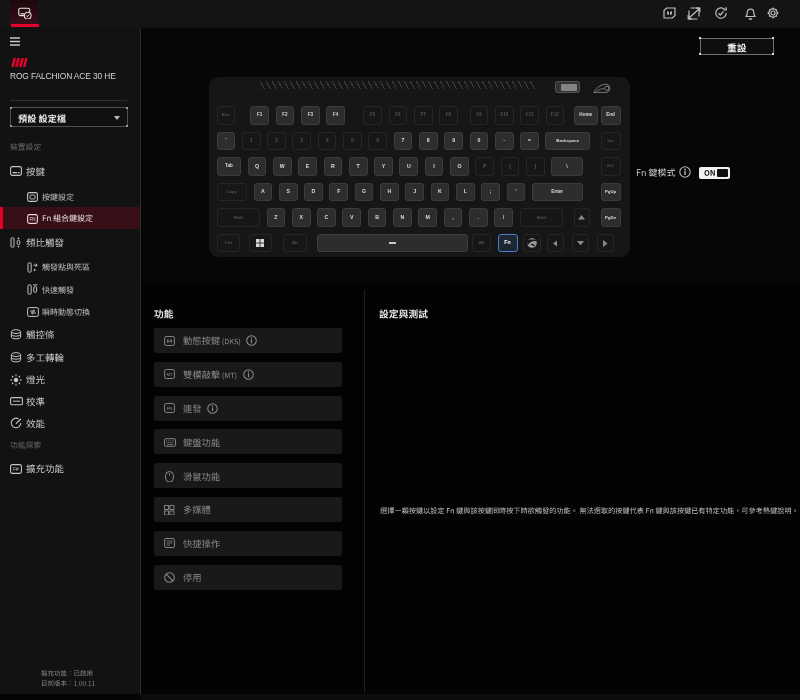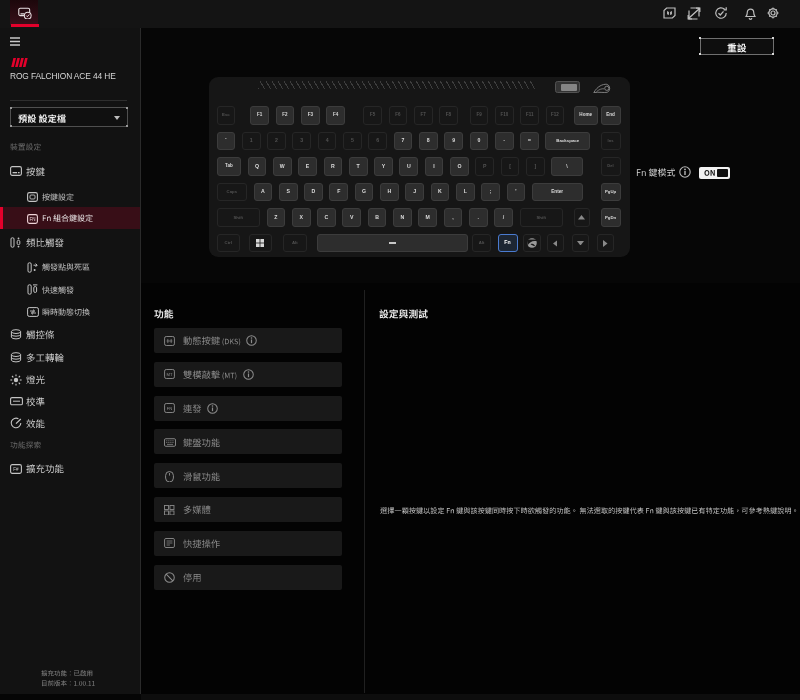--- a/index.html
+++ b/index.html
@@ -37,21 +37,21 @@
 </svg>
 <svg style="position:absolute;left:10px;top:37px" width="10" height="9" viewBox="0 0 10 9">
 <path d="M0 1 h10 M0 4.5 h10 M0 8 h10" stroke="#c8c8c8" stroke-width="1.3"></path>
   </svg>
 <svg style="position:absolute;left:10px;top:58px" width="20" height="10" viewBox="0 0 20 10">
     <path d="M3.4 0 h2.6 l-2.2 9 h-2.6 Z" fill="#e4002b"></path>
     <path d="M7.3 0 h2.6 l-2.2 9 h-2.6 Z" fill="#e4002b"></path>
     <path d="M11.2 0 h2.6 l-2.2 9 h-2.6 Z" fill="#e4002b"></path>
     <path d="M15.1 0 h2.6 l-2.2 9 h-2.6 Z" fill="#e4002b"></path>
   </svg>
-<div style="position:absolute;left:10px;top:71px;font-size:8.4px;color:#d6d6d6;letter-spacing:-0.1px;white-space:nowrap">ROG FALCHION ACE 44 HE</div>
+<div style="position:absolute;left:10px;top:71px;font-size:8.4px;color:#d6d6d6;letter-spacing:-0.1px;white-space:nowrap">ROG FALCHION ACE 30 HE</div>
 <div style="position:absolute;left:10px;top:100px;width:117px;height:1px;background:#2e2e2e;"></div>
 <div style="position:absolute;left:10px;top:107px;width:118px;height:20px;border:1px solid #4f4f4f;background:#101010;"></div>
 <div style="position:absolute;left:10px;top:107px;width:2px;height:2px;background:#9a9a9a;"></div>
 <div style="position:absolute;left:126px;top:107px;width:2px;height:2px;background:#9a9a9a;"></div>
 <div style="position:absolute;left:10px;top:125px;width:2px;height:2px;background:#9a9a9a;"></div>
 <div style="position:absolute;left:126px;top:125px;width:2px;height:2px;background:#9a9a9a;"></div>
 <svg style="position:absolute;left:17.5px;top:113.8px;overflow:visible;" width="48.1" height="11.0" viewBox="0 -8.10 48.1 11.04">
     <path fill="#f2f2f2" d="M5.4 -3.8H7.5V-3.2H5.4ZM5.4 -2.4H7.5V-1.8H5.4ZM5.4 -5.1H7.5V-4.5H5.4ZM5.3 -1C4.9 -0.6 4.1 -0.1 3.4 0.1C3.6 0.3 4 0.6 4.1 0.9C4.8 0.6 5.7 0.1 6.2 -0.4ZM6.7 -0.4C7.2 0 7.9 0.5 8.2 0.8L9.1 0.2C8.7 -0.1 8 -0.6 7.5 -1ZM4.4 -5.9V-1H8.6V-5.9H6.9L7.1 -6.5H8.8V-7.5H4.1V-7L3.5 -7.5L3.3 -7.4H0.5V-6.5H2.6C2.4 -6.2 2.2 -5.9 2 -5.7C1.7 -5.9 1.4 -6 1.2 -6.2L0.6 -5.4C1.1 -5.2 1.7 -4.8 2.2 -4.5H0.2V-3.5H1.6V-0.4C1.6 -0.3 1.6 -0.2 1.4 -0.2C1.3 -0.2 0.9 -0.2 0.5 -0.2C0.6 0 0.8 0.5 0.8 0.8C1.4 0.8 1.9 0.8 2.2 0.6C2.6 0.5 2.7 0.2 2.7 -0.4V-3.5H3.2C3.1 -3.1 3 -2.6 2.9 -2.3L3.7 -2.2C3.9 -2.7 4.2 -3.6 4.4 -4.3L3.7 -4.5L3.6 -4.5H3.1L3.4 -4.8C3.2 -4.9 3 -5.1 2.8 -5.2C3.3 -5.7 3.8 -6.3 4.1 -6.9V-6.5H5.9L5.8 -5.9Z M9.9 -3.8V-2.9H12.8V-3.8ZM13.8 -7.5V-6.5C13.8 -5.9 13.7 -5.3 12.8 -4.8V-5H9.9V-4.2H12.8V-4.6C13 -4.5 13.3 -4.1 13.4 -3.9C14.5 -4.6 14.8 -5.6 14.8 -6.5H15.9V-5.5C15.9 -4.6 16.1 -4.2 16.9 -4.2C17.1 -4.2 17.3 -4.2 17.4 -4.2C17.6 -4.2 17.8 -4.2 17.9 -4.3C17.9 -4.5 17.9 -4.9 17.9 -5.2C17.7 -5.2 17.5 -5.1 17.4 -5.1C17.3 -5.1 17.1 -5.1 17 -5.1C16.9 -5.1 16.9 -5.2 16.9 -5.5V-7.5ZM10.5 -7.5C10.7 -7.1 10.9 -6.6 11.1 -6.3H9.5V-5.4H13.2V-6.3H11.4L12 -6.6C11.9 -7 11.6 -7.5 11.3 -7.9ZM13 -3.8V-2.8H13.9L13.3 -2.6C13.6 -1.9 14 -1.3 14.5 -0.9C14 -0.6 13.4 -0.3 12.8 -0.2V-2.5H10V0.7H10.9V0.3H12.8V0C12.9 0.2 13.1 0.6 13.2 0.8C14 0.6 14.7 0.3 15.4 -0.1C16 0.3 16.7 0.6 17.5 0.8C17.6 0.5 17.9 0 18.2 -0.2C17.5 -0.4 16.8 -0.6 16.3 -0.9C16.9 -1.6 17.4 -2.4 17.7 -3.6L17 -3.9L16.9 -3.8ZM10.9 -1.6H11.8V-0.6H10.9ZM16.3 -2.8C16.1 -2.3 15.8 -1.8 15.4 -1.5C14.9 -1.9 14.5 -2.3 14.3 -2.8Z M21.2 -3.8V-2.9H24.1V-3.8ZM25.1 -7.5V-6.5C25.1 -5.9 25 -5.3 24.1 -4.8V-5H21.2V-4.2H24.1V-4.6C24.3 -4.5 24.5 -4.1 24.7 -3.9C25.8 -4.6 26.1 -5.6 26.1 -6.5H27.2V-5.5C27.2 -4.6 27.4 -4.2 28.2 -4.2C28.3 -4.2 28.6 -4.2 28.7 -4.2C28.9 -4.2 29.1 -4.2 29.2 -4.3C29.2 -4.5 29.2 -4.9 29.1 -5.2C29 -5.2 28.8 -5.1 28.7 -5.1C28.6 -5.1 28.4 -5.1 28.3 -5.1C28.2 -5.1 28.2 -5.2 28.2 -5.5V-7.5ZM21.8 -7.5C22 -7.1 22.2 -6.6 22.4 -6.3H20.8V-5.4H24.5V-6.3H22.7L23.3 -6.6C23.2 -7 22.9 -7.5 22.6 -7.9ZM24.3 -3.8V-2.8H25.2L24.6 -2.6C24.9 -1.9 25.3 -1.3 25.8 -0.9C25.3 -0.6 24.7 -0.3 24.1 -0.2V-2.5H21.2V0.7H22.2V0.3H24.1V0C24.2 0.2 24.4 0.6 24.5 0.8C25.3 0.6 26 0.3 26.6 -0.1C27.3 0.3 28 0.6 28.8 0.8C28.9 0.5 29.2 0 29.5 -0.2C28.8 -0.4 28.1 -0.6 27.6 -0.9C28.2 -1.6 28.7 -2.4 29 -3.6L28.3 -3.9L28.2 -3.8ZM22.2 -1.6H23.1V-0.6H22.2ZM27.6 -2.8C27.4 -2.3 27 -1.8 26.6 -1.5C26.2 -1.9 25.8 -2.3 25.5 -2.8Z M31.5 -3.5C31.4 -1.9 30.9 -0.6 29.9 0.1C30.2 0.3 30.6 0.6 30.8 0.8C31.4 0.4 31.8 -0.2 32.1 -0.9C32.9 0.4 34.2 0.7 35.9 0.7H38.2C38.3 0.4 38.4 -0.2 38.6 -0.4C38 -0.4 36.4 -0.4 35.9 -0.4C35.6 -0.4 35.2 -0.4 34.9 -0.5V-1.8H37.4V-2.8H34.9V-3.9H36.8V-5H31.7V-3.9H33.7V-0.8C33.2 -1.1 32.8 -1.5 32.5 -2.3C32.6 -2.6 32.6 -3 32.7 -3.4ZM33.5 -7.6C33.6 -7.4 33.7 -7.1 33.8 -6.8H30.3V-4.5H31.4V-5.8H37.1V-4.5H38.2V-6.8H35C34.9 -7.2 34.7 -7.6 34.6 -7.9Z M44.1 -4.4H45.9V-3.8H44.1ZM40.4 -7.8V-5.9H39.3V-4.9H40.3C40.1 -3.8 39.6 -2.5 39.1 -1.8C39.2 -1.5 39.5 -1.1 39.6 -0.8C39.9 -1.3 40.1 -1.9 40.4 -2.6V0.8H41.4V-3.1C41.6 -2.7 41.7 -2.3 41.9 -2L42.4 -2.8C42.2 -3 41.6 -4.1 41.4 -4.4V-4.9H42.2V-5.9H41.4V-7.8ZM44.5 -0.7V-0.3H43.5V-0.7ZM45.4 -0.7H46.4V-0.3H45.4ZM44.5 -1.5H43.5V-2H44.5ZM45.4 -1.5V-2H46.4V-1.5ZM42.5 -2.8V0.8H43.5V0.5H46.4V0.8H47.5V-2.8ZM46.4 -7.8C46.3 -7.4 46.1 -6.9 45.9 -6.6L46.4 -6.4H45.5V-7.8H44.4V-6.4H43.5L44 -6.6C44 -6.9 43.7 -7.4 43.5 -7.7L42.6 -7.4C42.8 -7.1 43 -6.7 43.1 -6.4H42.3V-4.8H43.1V-3.1H46.9V-4.8H47.7V-6.4H46.8C47 -6.7 47.2 -7.1 47.4 -7.5ZM43.3 -5.1V-5.5H46.7V-5.1Z"></path>
   </svg>
 <svg style="position:absolute;left:114px;top:115.5px" width="6" height="4" viewBox="0 0 6 4">

